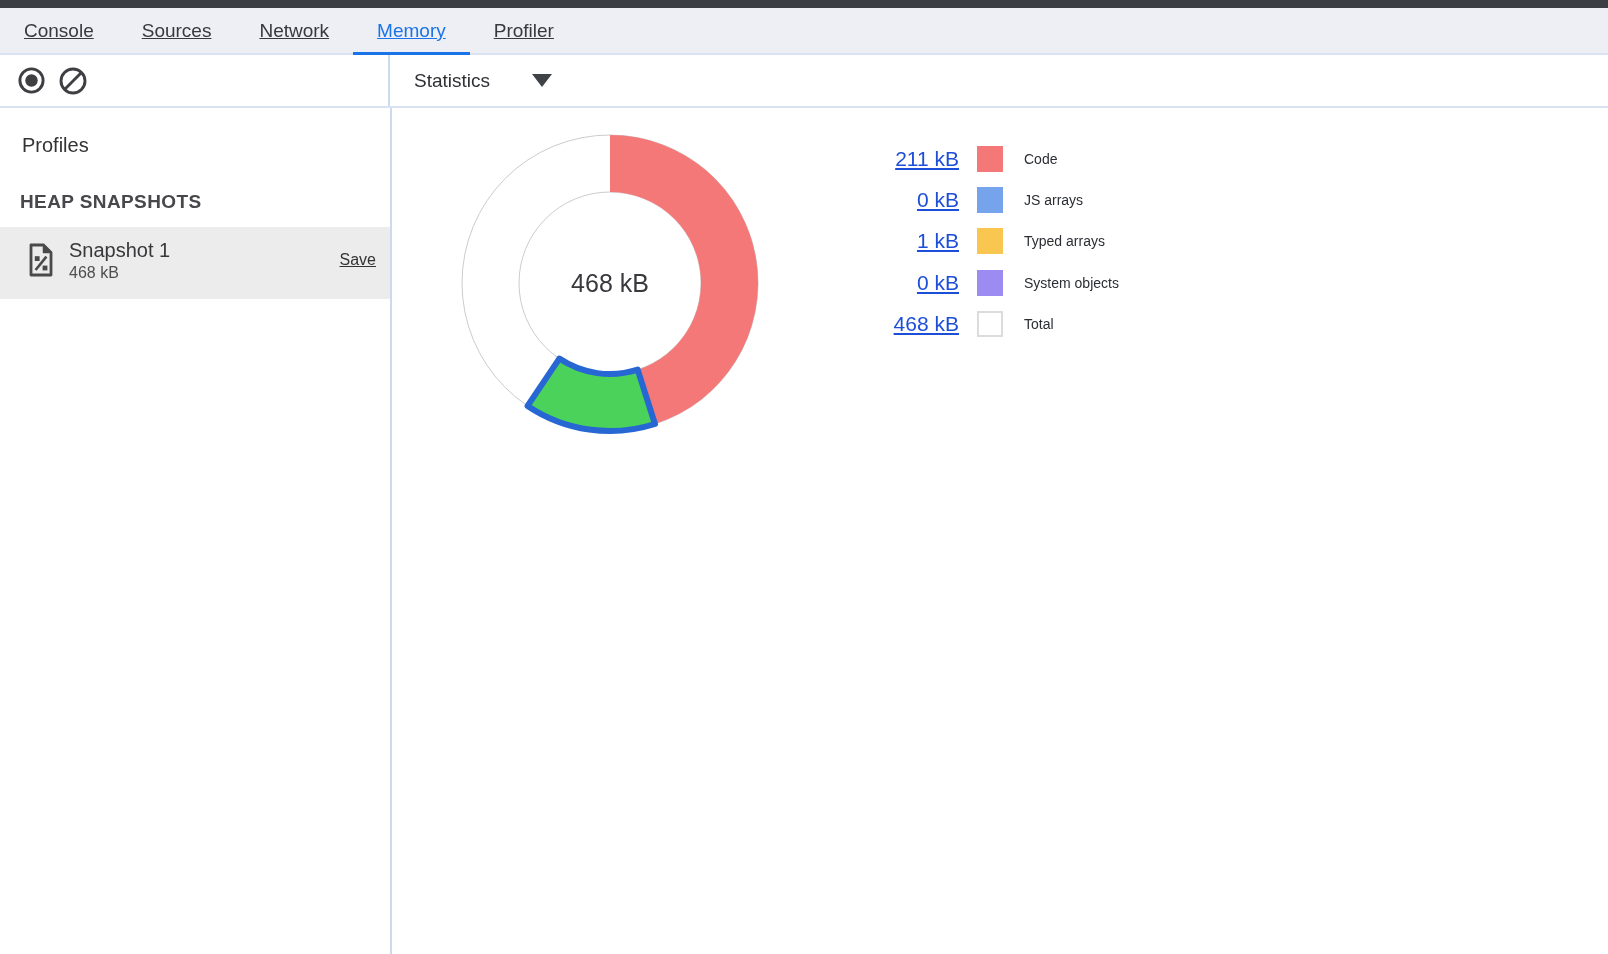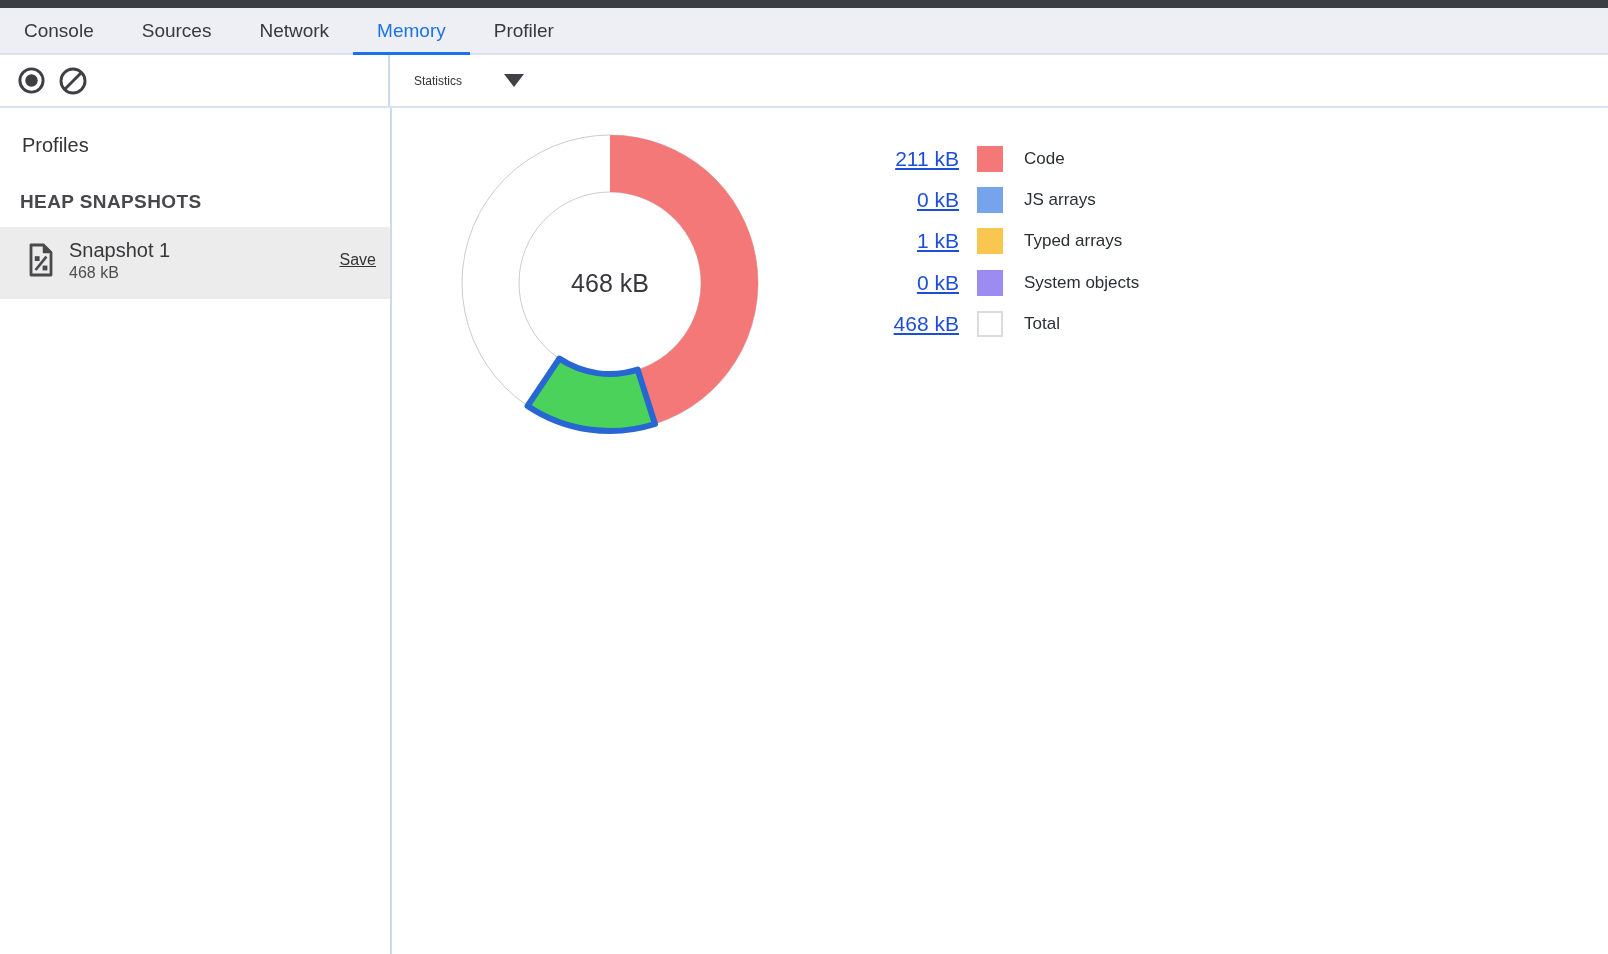--- a/index.html
+++ b/index.html
@@ -2,49 +2,49 @@
 <html><head>
 <meta charset="utf-8">
 <style>
   html,body{margin:0;padding:0;}
   body{
     width:1608px;height:954px;overflow:hidden;background:#fff;
     font-family:"Liberation Sans","DejaVu Sans",sans-serif;color:#303134;
   }
   .topbar{height:8px;background:#3B3E43;}
   .tabbar{height:45px;background:#EDEFF4;border-bottom:2px solid #D8E2F2;display:flex;align-items:stretch;}
-  .tab{display:flex;align-items:center;padding:0 24px;font-size:19px;color:#36393E;position:relative;cursor:default;}
+  .tab{display:flex;align-items:center;padding:0 24px;font-size:19px;color:#36393E;position:relative;cursor:default;text-decoration:underline;}
   .tab.active{color:#1A73E8;}
   .tab.active::after{content:"";position:absolute;left:0;right:0;bottom:-2px;height:3px;background:#1A73E8;}
   .toolbar{height:51px;display:flex;align-items:stretch;border-bottom:2px solid #D8E2F2;}
   .toolbar-left{width:390px;flex:none;display:flex;align-items:center;gap:12px;padding-left:16px;box-sizing:border-box;border-right:2px solid #CBDBEE;}
   .icon-btn{display:flex;align-items:center;justify-content:center;width:30px;height:30px;cursor:pointer;}
   .toolbar-right{display:flex;align-items:center;padding-left:24px;}
   .stats-select{display:flex;align-items:center;cursor:pointer;}
-  .stats-label{font-size:12px;color:#303134;}
+  .stats-label{font-size:19px;color:#303134;}
   .caret{margin-left:42px;width:0;height:0;border-left:10px solid transparent;border-right:10px solid transparent;border-top:13px solid #3F4246;}
   .content{display:flex;height:846px;}
   .sidebar{width:390px;flex:none;border-right:2px solid #CBDBEE;background:#fff;}
   .sidebar-title{font-size:20px;color:#333;margin:26px 0 0 22px;}
   .section-header{font-size:19px;color:#48484C;margin:34px 0 0 20px;letter-spacing:.4px;font-weight:bold;}
   .snapshot-item{margin-top:14px;height:72px;background:#ECECEC;display:flex;align-items:center;padding:0 12px 7px 28px;box-sizing:border-box;cursor:pointer;}
   .snap-info{margin-left:15px;display:flex;flex-direction:column;justify-content:center;}
   .snap-name{font-size:20px;color:#38383B;line-height:25px;}
   .snap-size{font-size:16px;color:#4F4F52;line-height:19px;}
   .save-link{margin-left:auto;margin-right:2px;font-size:16px;color:#333;text-decoration:underline;cursor:pointer;}
   .main{flex:1;position:relative;background:#fff;}
   .donut-wrap{position:absolute;left:62px;top:19px;width:312px;height:312px;}
   .donut-wrap svg{overflow:visible;display:block;}
   .donut-center{position:absolute;left:62px;top:19px;width:312px;height:312px;display:flex;align-items:center;justify-content:center;font-size:25px;color:#38383D;pointer-events:none;}
   .legend{position:absolute;left:447px;top:30px;}
   .legend-row{display:flex;align-items:center;height:41.4px;cursor:default;}
   .legend-value{width:120px;text-align:right;font-size:21px;color:#1d4ed8;text-decoration:underline;}
   .legend-swatch{width:26px;height:26px;margin-left:18px;flex:none;box-sizing:border-box;}
   .legend-swatch.total{border:2px solid #DCDCDC;background:#fff;}
-  .legend-label{margin-left:21px;font-size:17px;color:#2B2E33;white-space:nowrap;}
+  .legend-label{margin-left:21px;font-size:14px;color:#2B2E33;white-space:nowrap;}
   .legend-row.selected .legend-value,.legend-row.selected .legend-label{font-weight:bold;}
 </style>
 </head>
 <body>
 
 <div class="topbar"></div>
 
 <div class="tabbar">
     <div class="tab">Console</div>
     <div class="tab">Sources</div>

